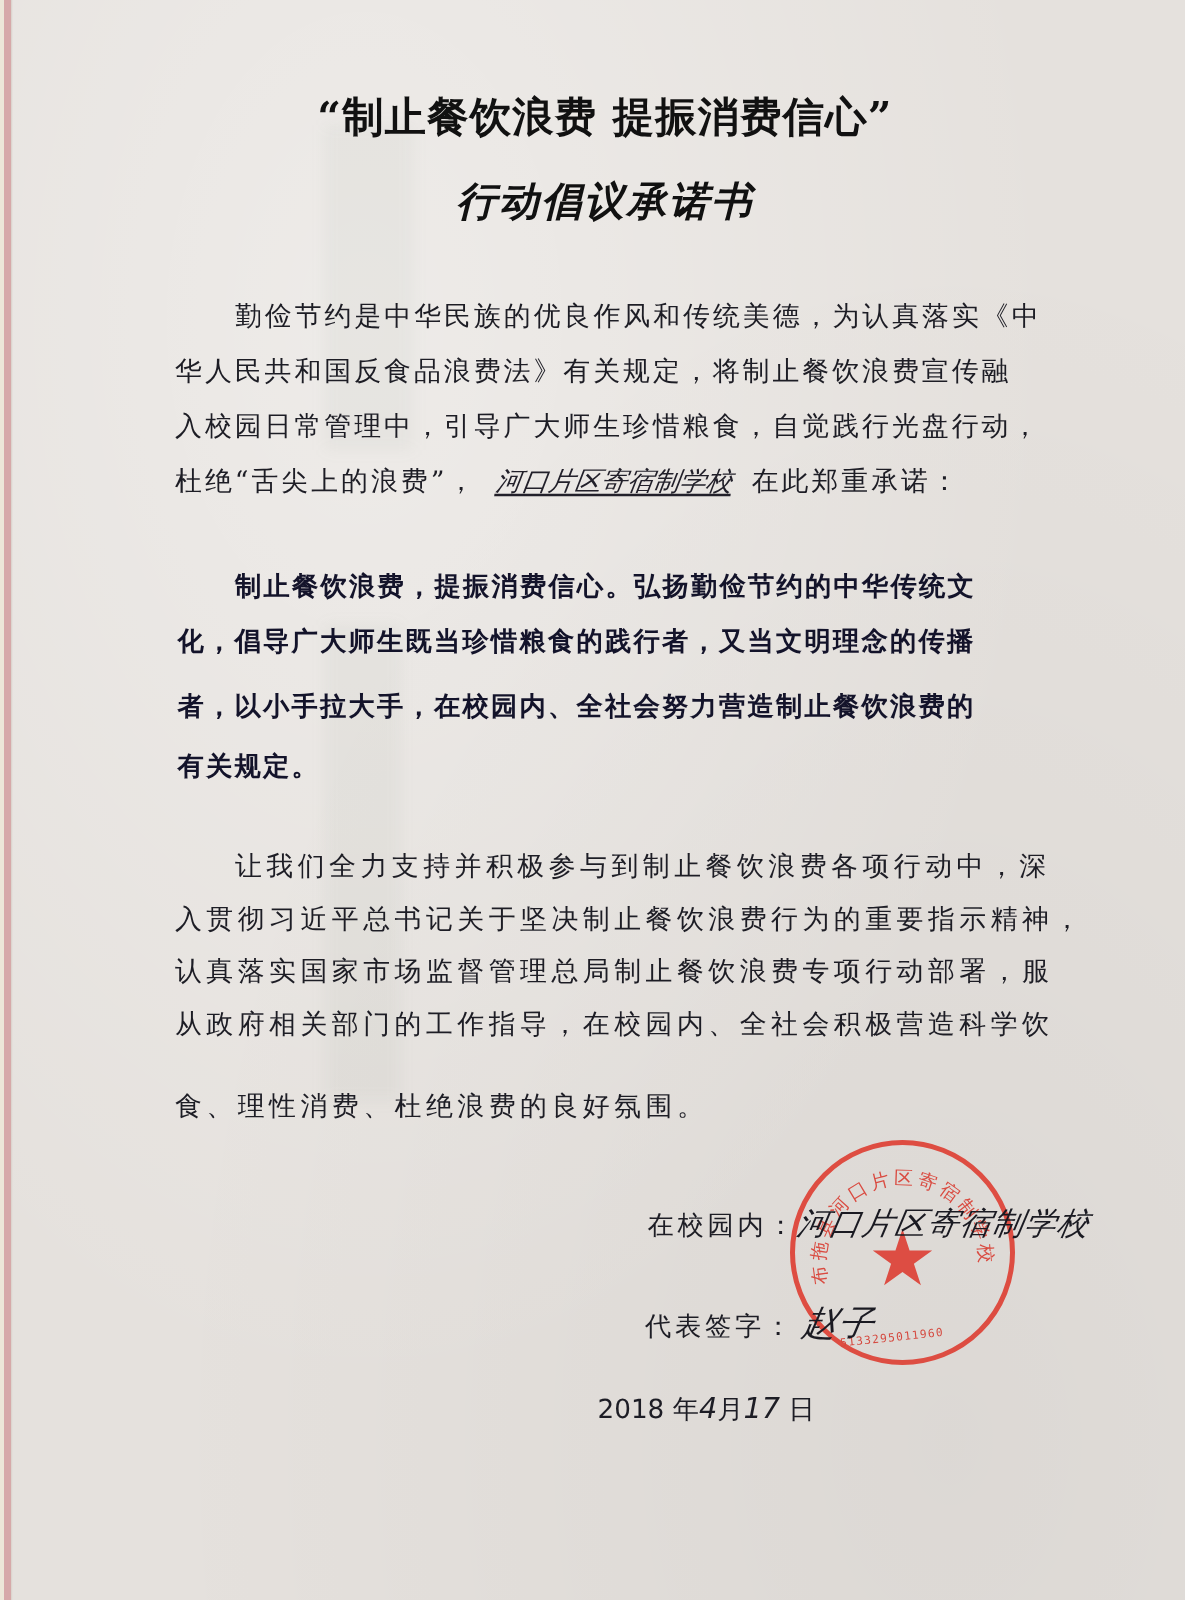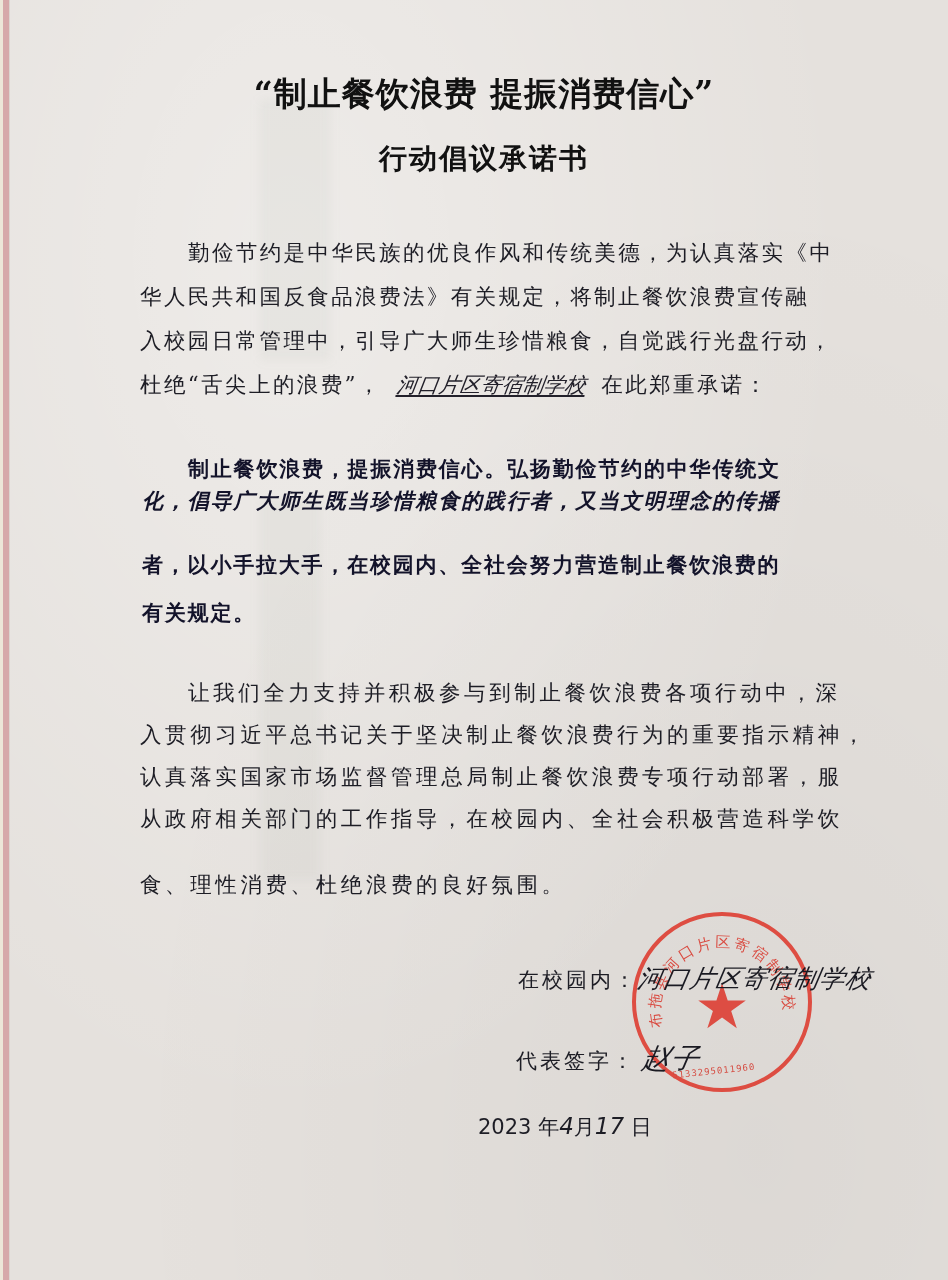--- a/index.html
+++ b/index.html
@@ -37,21 +37,21 @@
     }
     .title {
       position: absolute;
       left: 0; right: 0;
       text-align: center;
       font-weight: bold;
       color: #111;
       letter-spacing: 1px;
     }
     .title-1 { top: 72px; font-size: 33px; left: 20px; }
-    .title-2 { top: 140px; font-size: 28px; letter-spacing: 2px; left: 20px; }
+    .title-2 { top: 140px; font-size: 32px; letter-spacing: 2px; left: 20px; font-style: italic; }
 
     .para {
       position: absolute;
       left: 148px;
       width: 660px;
       font-size: 21.5px;
       letter-spacing: 2.4px;
       color: #1d1d25;
     }
     .line {
@@ -163,21 +163,21 @@
   <div class="line" style="top:88px;left:-8px;">入校园日常管理中，引导广大师生珍惜粮食，自觉践行光盘行动，</div>
   <div class="line" style="top:132px;left:-8px;">
     <span>杜绝“舌尖上的浪费”，</span>
     <span class="handwriting">河口片区寄宿制学校</span>
     <span>在此郑重承诺：</span>
   </div>
 </div>
 
 <div class="para p2">
   <div class="line indent" style="top:0px;">制止餐饮浪费，提振消费信心。弘扬勤俭节约的中华传统文</div>
-  <div class="line" style="top:32px;left:-6px;font-style:italic;">化，倡导广大师生既当珍惜粮食的践行者，又当文明理念的传播</div>
+  <div class="line" style="top:44px;left:-6px;">化，倡导广大师生既当珍惜粮食的践行者，又当文明理念的传播</div>
   <div class="line" style="top:96px;left:-6px;">者，以小手拉大手，在校园内、全社会努力营造制止餐饮浪费的</div>
   <div class="line" style="top:144px;left:-6px;">有关规定。</div>
 </div>
 
 <div class="para p3">
   <div class="line indent" style="top:0px;">让我们全力支持并积极参与到制止餐饮浪费各项行动中，深</div>
   <div class="line" style="top:42px;left:-8px;">入贯彻习近平总书记关于坚决制止餐饮浪费行为的重要指示精神，</div>
   <div class="line" style="top:84px;left:-8px;">认真落实国家市场监督管理总局制止餐饮浪费专项行动部署，服</div>
   <div class="line" style="top:126px;left:-8px;">从政府相关部门的工作指导，在校园内、全社会积极营造科学饮</div>
   <div class="line" style="top:168px;left:-8px;margin-top:24px;">食、理性消费、杜绝浪费的良好氛围。</div>
@@ -198,16 +198,16 @@
 
 <div class="sign-label" style="left:518px;top:962px;">
   <span>在校园内：</span><span class="sign-value">河口片区寄宿制学校</span>
 </div>
 
 <div class="sign-label" style="left:516px;top:1040px;">
   <span>代表签字：</span><span class="sign-value" style="font-size:28px;margin-left:6px;">赵子</span>
 </div>
 
 <div class="date">
-  <span>2023</span>
+  <span>2018</span>
   <span>年</span><span class="hw">4</span><span>月</span><span class="hw">17</span>
   <span>日</span>
 </div>
 
 </body></html>

